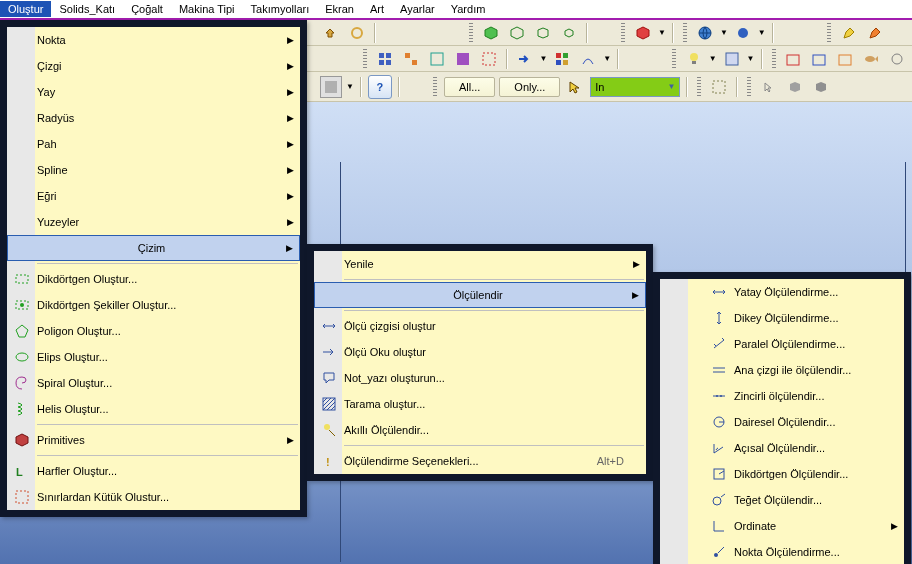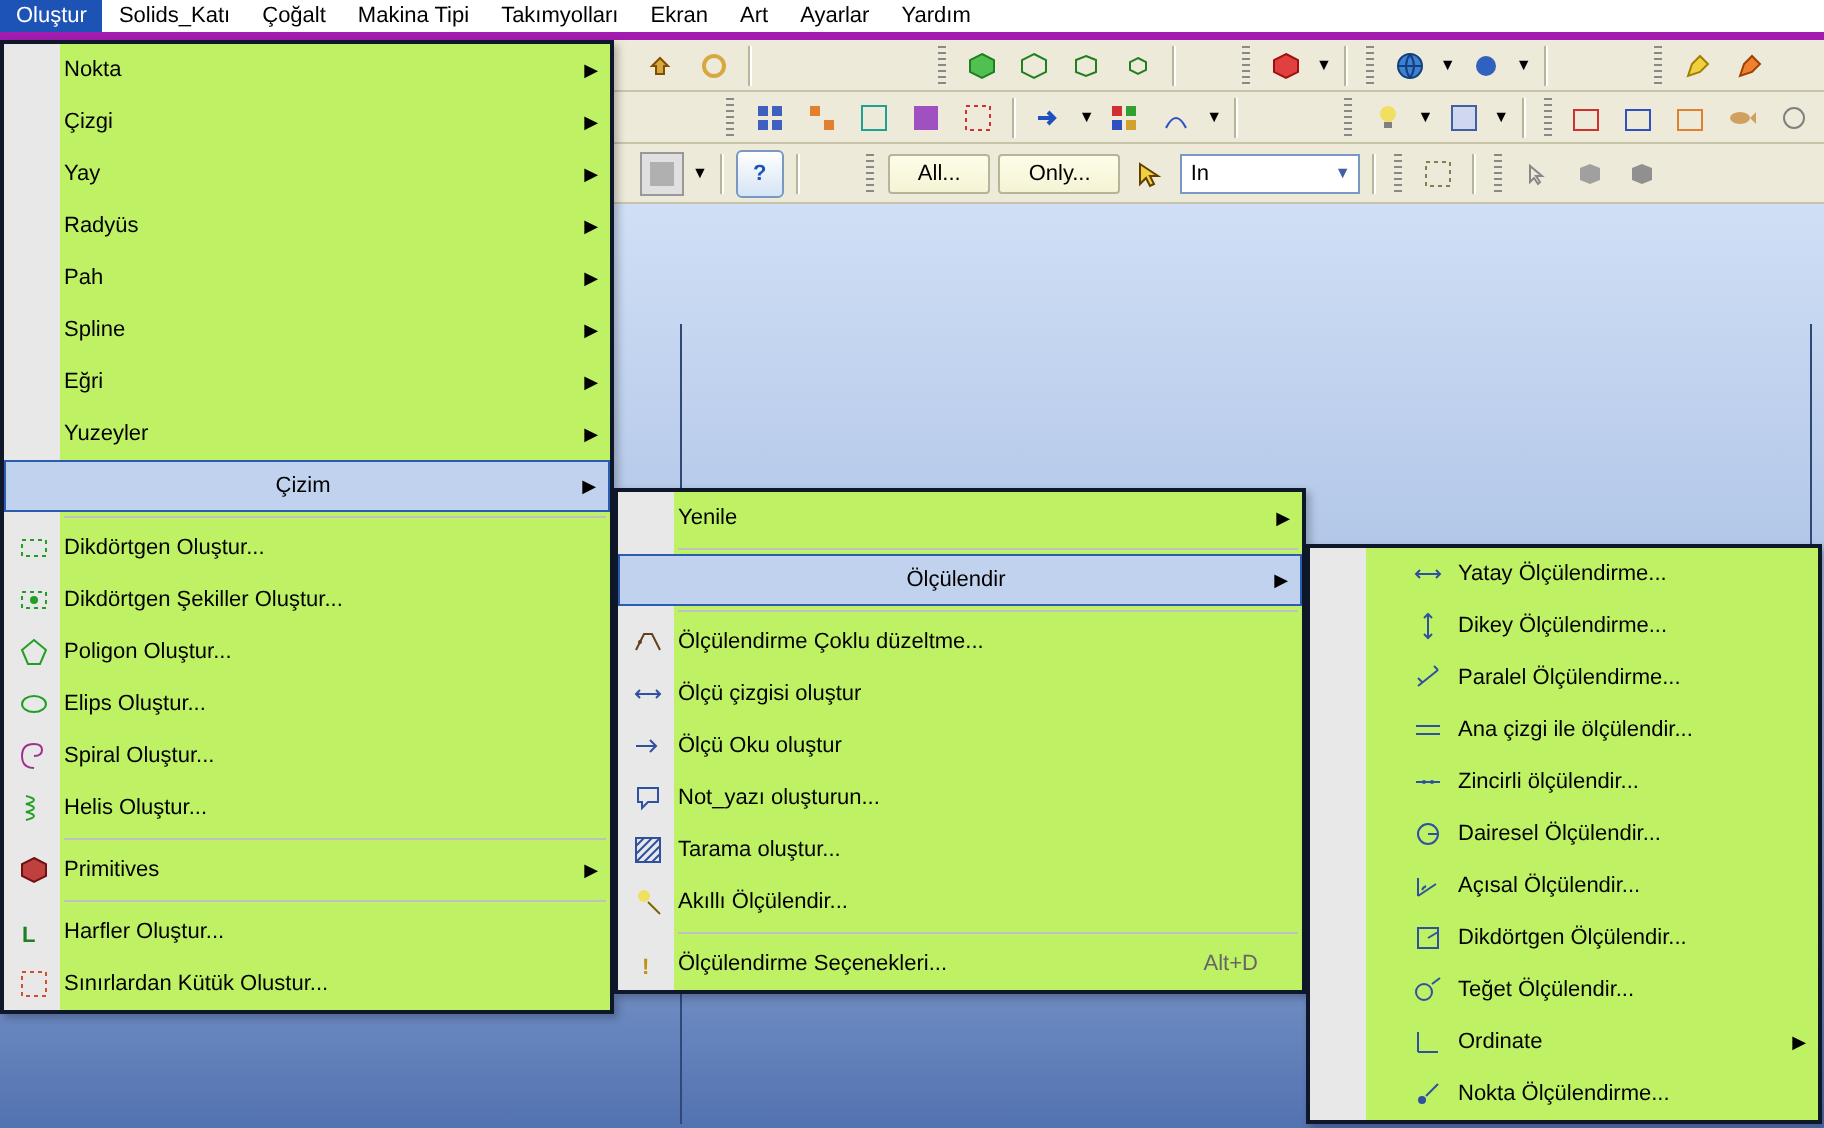--- a/index.html
+++ b/index.html
@@ -1,36 +1,36 @@
 <!DOCTYPE html>
 <html><head>
 <meta charset="utf-8">
 <style>
 * { box-sizing: border-box; margin: 0; padding: 0; font-family: Tahoma, sans-serif; font-size: 11px; }
 body { width: 912px; height: 564px; background: #edead9; overflow: hidden; position: relative; }
 
-.menubar { height: 20px; background: #fff; border-bottom: 4px solid #a21caf; display: flex; align-items: center; }
+.menubar { height: 20px; background: #fff; border-bottom: 2px solid #a21caf; display: flex; align-items: center; }
 .menubar .mitem { padding: 2px 8px; cursor: default; }
 .menubar .mitem.active { background: #1d53b5; color: #fff; }
 
 .toolbar { height: 26px; background: #edead9; border-bottom: 1px solid #c8c4aa; display: flex; align-items: center; padding: 0 4px; gap: 4px; position: relative; }
 .tbtn { width: 22px; height: 22px; display: flex; align-items: center; justify-content: center; border: 1px solid transparent; }
 .tsep { width: 2px; height: 20px; border-left: 1px solid #b8b49a; border-right: 1px solid #fff; margin: 0 2px; }
 .grip { width: 4px; height: 20px; background: repeating-linear-gradient(#888 0 1px, transparent 1px 3px); margin: 0 3px; }
 
 .filterbar { height: 30px; background: #edead9; border-bottom: 1px solid #c8c4aa; display: flex; align-items: center; padding: 0 4px; gap: 4px; }
 .fbtn { padding: 3px 14px; background: linear-gradient(#fdfde8,#f5f3d5); border: 1px solid #b8b49a; border-radius: 2px; cursor: pointer; }
-.fcombo { width: 90px; height: 20px; border: 1px solid #7a98c4; background: #ffffff; padding: 0 4px; display: flex; align-items: center; justify-content: space-between; }
+.fcombo { width: 90px; height: 20px; border: 1px solid #7a98c4; background: #84cc16; padding: 0 4px; display: flex; align-items: center; justify-content: space-between; }
 .helpbtn { width: 24px; height: 24px; border: 1px solid #7a98c4; border-radius: 3px; background: linear-gradient(#fff,#d6e4f5); display:flex; align-items:center; justify-content:center; color:#1d53b5; font-weight:bold; }
 
 .canvas { position: absolute; left: 0; right: 0; top: 102px; bottom: 0; background: linear-gradient(#d0dff5 0%, #a0b8e0 60%, #5272b0 100%); }
 .canvas .axis { position: absolute; left: 340px; top: 60px; width: 1px; height: 400px; background: #304878; }
 .canvas .axisr { position: absolute; right: 6px; top: 60px; width: 1px; height: 400px; background: #304878; }
 
-.dropdown { position: absolute; background: #bef264; border: 2px solid #0f172a; box-shadow: 2px 2px 4px rgba(0,0,0,0.25); }
+.dropdown { position: absolute; background: #fef9c3; border: 7px solid #0f172a; box-shadow: 2px 2px 4px rgba(0,0,0,0.25); }
 .dd1 { left: 0; top: 20px; width: 307px; }
 .dd2 { left: 307px; top: 244px; width: 346px; }
 .dd3 { left: 653px; top: 272px; width: 258px; padding-left: 44px; }
 
 .drow { display: flex; align-items: center; height: 26px; padding: 0 22px 0 4px; position: relative; }
 .drow.hover { background: #c1d2ee; border: 1px solid #2a5db0; padding: 0 33px 0 3px; text-align: center; }
 .drow .ic { width: 22px; height: 22px; display: flex; align-items: center; justify-content: center; margin-right: 4px; }
 .drow .lbl { flex: 1; }
 .drow .sc { color: #666; }
 .drow .arr { position: absolute; right: 6px; font-size: 9px; }
@@ -428,29 +428,20 @@
         <span class="ic"></span>
         <span class="lbl">Ölçülendir</span>
         <span class="arr">▶</span>
       </div>
     </div>
   <div class="dsep"></div>
   <div id="dd2-mid">
       <div class="drow">
         <span class="ic">
           <svg width="16" height="16">
-            <path d="M2 12 L6 4 L10 4 L14 12" fill="none" stroke="#604020"></path>
-            <circle cx="4" cy="8" r="1" fill="#604020"></circle>
-          </svg>
-        </span>
-        <span class="lbl">Ölçülendirme Çoklu düzeltme...</span>
-      </div>
-      <div class="drow">
-        <span class="ic">
-          <svg width="16" height="16">
             <path d="M2 8 L14 8 M4 6 L2 8 L4 10 M12 6 L14 8 L12 10" fill="none" stroke="#3050a0"></path>
           </svg>
         </span>
         <span class="lbl">Ölçü çizgisi oluştur</span>
       </div>
       <div class="drow">
         <span class="ic">
           <svg width="16" height="16">
             <path d="M2 8 L12 8 M9 5 L12 8 L9 11" fill="none" stroke="#3050a0"></path>
           </svg>

